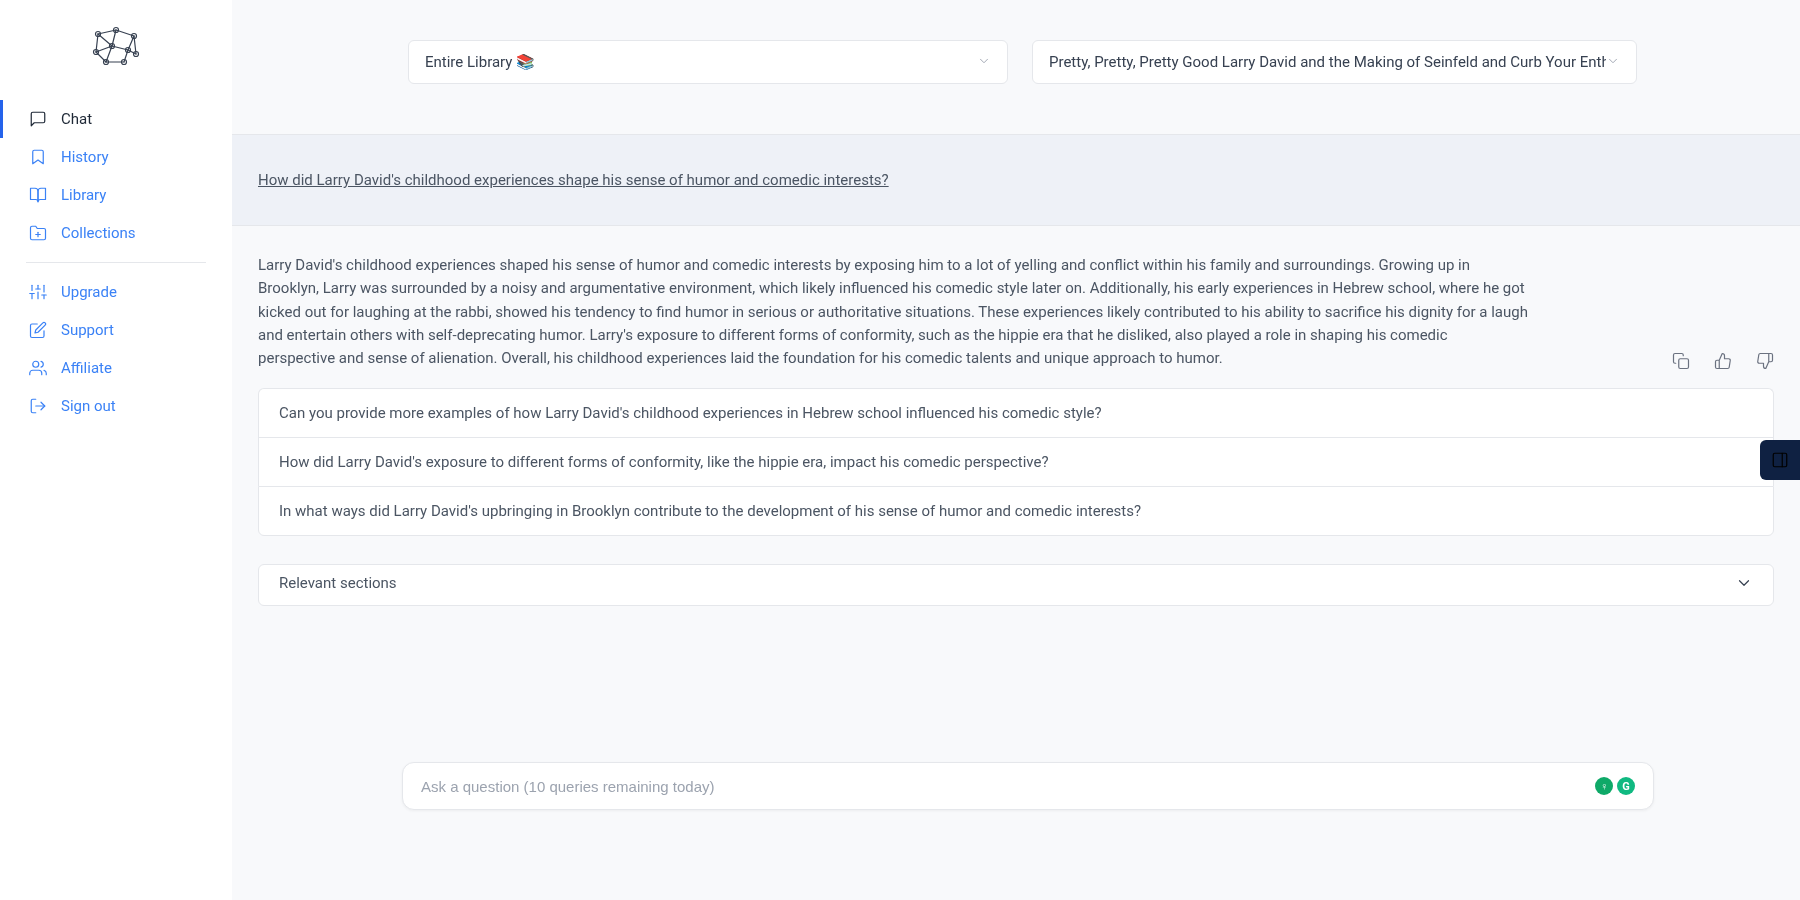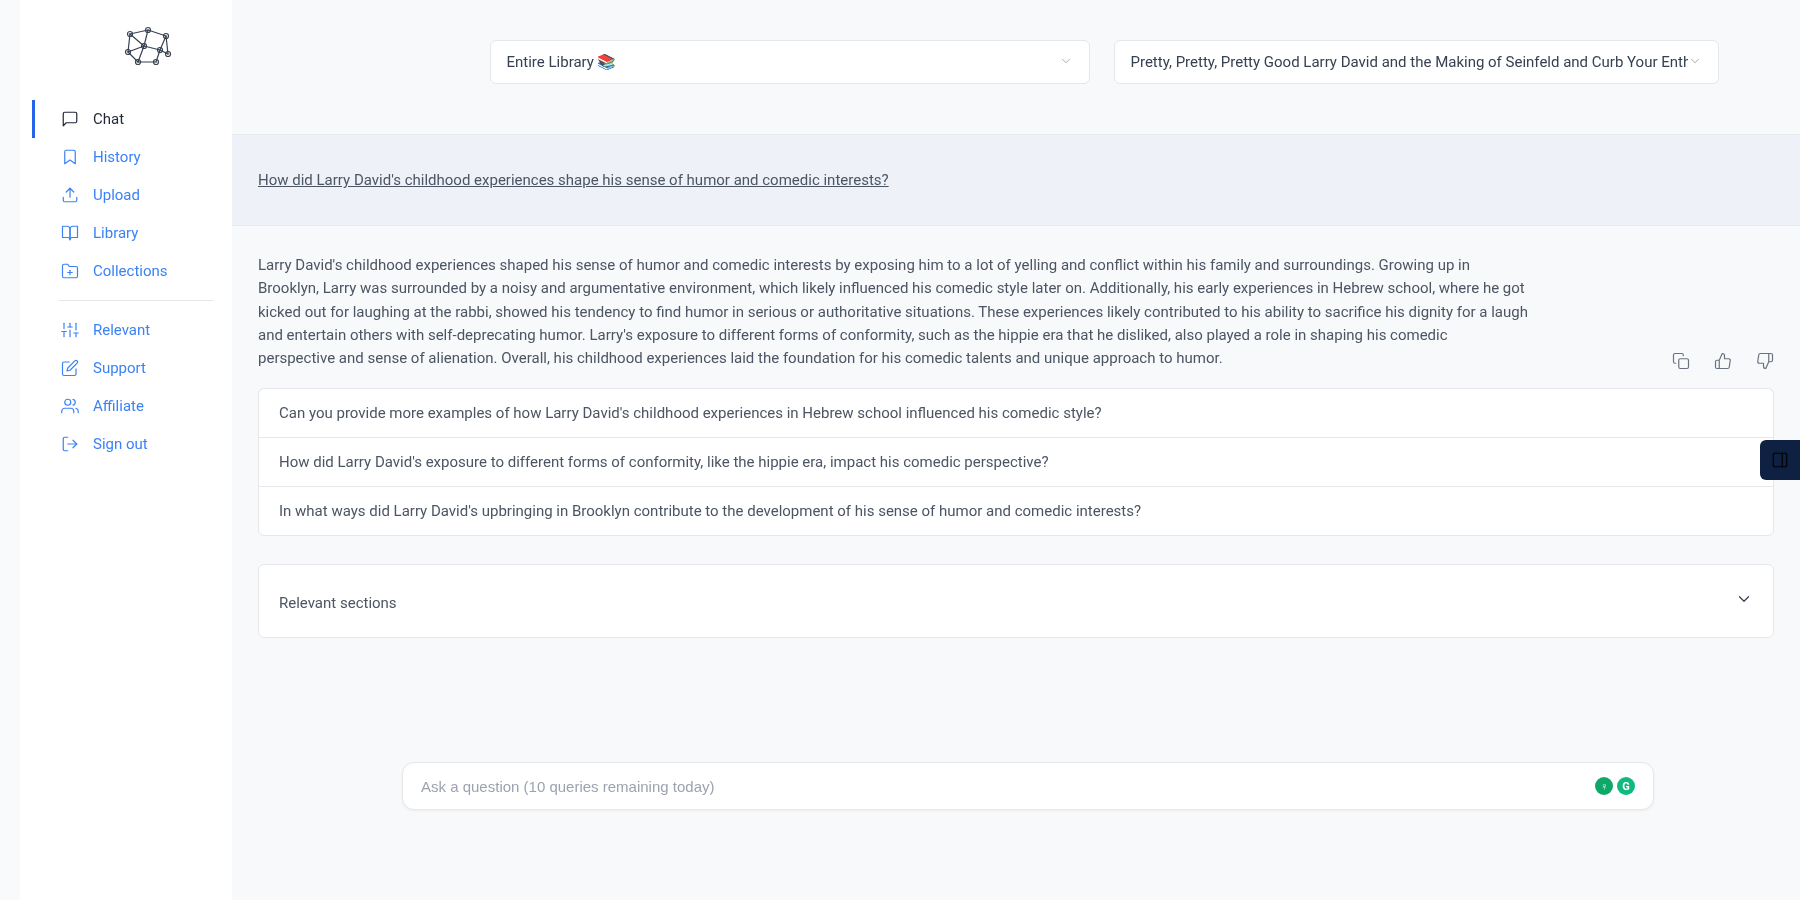--- a/index.html
+++ b/index.html
@@ -15,22 +15,21 @@
   overflow: hidden;
   position: relative;
 }
 .sidebar {
   position: absolute;
   left: 0;
   top: 0;
   width: 232px;
   height: 900px;
   background: #fff;
-  padding: 24px 12px;
-  margin-left: 20px;
+  padding: 24px 0;
 }
 .logo {
   margin-left: 88px;
   margin-bottom: 28px;
 }
 .logo svg {
   width: 56px;
   height: 44px;
 }
 .nav-item {
@@ -64,21 +63,21 @@
   left: 232px;
   top: 0;
   right: 0;
   height: 900px;
   background: #f8f9fb;
 }
 .topbar {
   padding: 40px 0 50px 0;
   display: flex;
   gap: 24px;
-  justify-content: center;
+  justify-content: flex-start;
   padding-left: 176px;
 }
 .dropdown {
   background: #fff;
   border: 1px solid #e5e7eb;
   border-radius: 6px;
   padding: 12px 16px;
   font-size: 15px;
   color: #374151;
   display: flex;
@@ -149,26 +148,26 @@
   border-radius: 6px 6px 0 0;
 }
 .suggestion-item:last-child {
   border-bottom: 1px solid #e5e7eb;
   border-radius: 0 0 6px 6px;
 }
 .relevant {
   margin: 28px 26px 0 26px;
   border: 1px solid #e5e7eb;
   border-radius: 6px;
-  padding: 25px 20px;
+  padding: 9px 20px;
   color: #4b5563;
   font-size: 15px;
   display: flex;
   justify-content: space-between;
-  align-items: flex-end;
+  align-items: flex-start;
   cursor: pointer;
   background: #fff;
 }
 .input-bar {
   position: absolute;
   bottom: 90px;
   left: 170px;
   width: 1252px;
   background: #fff;
   border: 1px solid #e5e7eb;
@@ -271,30 +270,20 @@
     <span class="icon">
       <svg width="18" height="18" viewBox="0 0 24 24" class="stroke-icon">
           <path d="M19 21l-7-5-7 5V5a2 2 0 0 1 2-2h10a2 2 0 0 1 2 2z"></path>
         </svg>
     </span>
     <span>History</span>
   </div>
   <div class="nav-item">
     <span class="icon">
       <svg width="18" height="18" viewBox="0 0 24 24" class="stroke-icon">
-          <path d="M21 15v4a2 2 0 0 1-2 2H5a2 2 0 0 1-2-2v-4"></path>
-          <polyline points="17 8 12 3 7 8"></polyline>
-          <line x1="12" y1="3" x2="12" y2="15"></line>
-        </svg>
-    </span>
-    <span>Upload</span>
-  </div>
-  <div class="nav-item">
-    <span class="icon">
-      <svg width="18" height="18" viewBox="0 0 24 24" class="stroke-icon">
           <path d="M2 3h6a4 4 0 0 1 4 4v14a3 3 0 0 0-3-3H2z"></path>
           <path d="M22 3h-6a4 4 0 0 0-4 4v14a3 3 0 0 1 3-3h7z"></path>
         </svg>
     </span>
     <span>Library</span>
   </div>
   <div class="nav-item">
     <span class="icon">
       <svg width="18" height="18" viewBox="0 0 24 24" class="stroke-icon">
           <path d="M22 19a2 2 0 0 1-2 2H4a2 2 0 0 1-2-2V5a2 2 0 0 1 2-2h5l2 3h9a2 2 0 0 1 2 2z"></path>
@@ -314,21 +303,21 @@
           <line x1="4" y1="10" x2="4" y2="3"></line>
           <line x1="12" y1="21" x2="12" y2="12"></line>
           <line x1="12" y1="8" x2="12" y2="3"></line>
           <line x1="20" y1="21" x2="20" y2="16"></line>
           <line x1="20" y1="12" x2="20" y2="3"></line>
           <line x1="1" y1="14" x2="7" y2="14"></line>
           <line x1="9" y1="8" x2="15" y2="8"></line>
           <line x1="17" y1="16" x2="23" y2="16"></line>
         </svg>
     </span>
-    <span>Relevant</span>
+    <span>Upgrade</span>
   </div>
   <div class="nav-item">
     <span class="icon">
       <svg width="18" height="18" viewBox="0 0 24 24" class="stroke-icon">
           <path d="M11 4H4a2 2 0 0 0-2 2v14a2 2 0 0 0 2 2h14a2 2 0 0 0 2-2v-7"></path>
           <path d="M18.5 2.5a2.121 2.121 0 0 1 3 3L12 15l-4 1 1-4 9.5-9.5z"></path>
         </svg>
     </span>
     <span>Support</span>
   </div>

